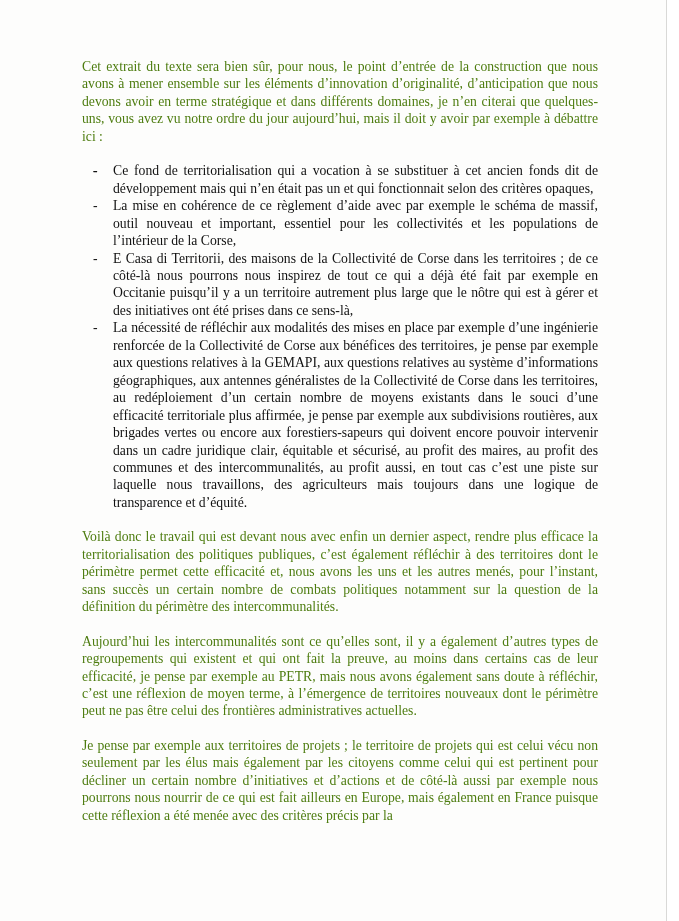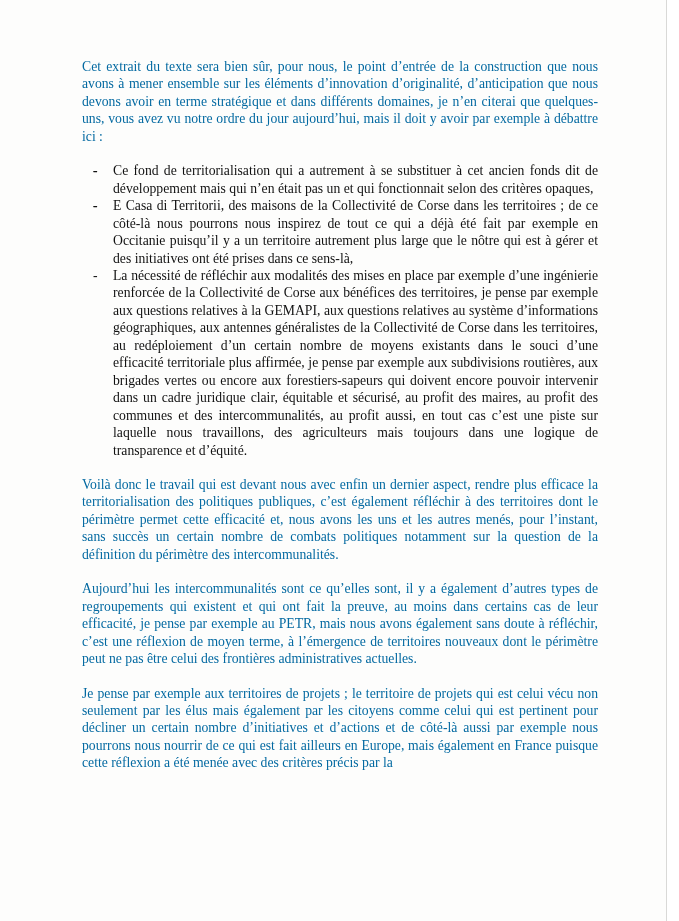--- a/index.html
+++ b/index.html
@@ -35,21 +35,21 @@
   .content {
     position: absolute;
     left: 82px;
     top: 58px;
     width: 516px;
   }
   p.para {
     font-family: "Liberation Serif", "DejaVu Serif", serif;
     font-size: 13.7px;
     line-height: 17.45px;
-    color: #0369a1;
+    color: #4d7c0f;
     text-align: justify;
     text-justify: inter-word;
     margin: 0 0 17px 0;
     hyphens: none;
     -webkit-hyphens: none;
   }
   p.para:last-child {
     margin-bottom: 0;
   }
   ul.bullet-list {
@@ -91,24 +91,25 @@
   <div class="content">
 
     <p class="para">Cet extrait du texte sera bien sûr, pour nous, le point d’entrée de la construction que nous avons à mener ensemble sur les éléments d’innovation d’originalité, d’anticipation que nous devons avoir en terme stratégique et dans différents domaines, je n’en citerai que quelques-uns, vous avez vu notre ordre du jour aujourd’hui, mais il doit y avoir par exemple à débattre ici :</p>
 
     <ul class="bullet-list">
       <li>
         <span class="dash">-</span>
       </li>
       <li>
         <span class="dash">-</span>
-        <span>Ce fond de territorialisation qui a autrement à se substituer à cet ancien fonds dit de développement mais qui n’en était pas un et qui fonctionnait selon des critères opaques,</span>
+        <span>Ce fond de territorialisation qui a vocation à se substituer à cet ancien fonds dit de développement mais qui n’en était pas un et qui fonctionnait selon des critères opaques,</span>
       </li>
       <li>
         <span class="dash">-</span>
+        <span>La mise en cohérence de ce règlement d’aide avec par exemple le schéma de massif, outil nouveau et important, essentiel pour les collectivités et les populations de l’intérieur de la Corse,</span>
       </li>
       <li>
         <span class="dash">-</span>
         <span>E Casa di Territorii, des maisons de la Collectivité de Corse dans les territoires ; de ce côté-là nous pourrons nous inspirez de tout ce qui a déjà été fait par exemple en Occitanie puisqu’il y a un territoire autrement plus large que le nôtre qui est à gérer et des initiatives ont été prises dans ce sens-là,</span>
       </li>
       <li>
         <span class="dash">-</span>
         <span>La nécessité de réfléchir aux modalités des mises en place par exemple d’une ingénierie renforcée de la Collectivité de Corse aux bénéfices des territoires, je pense par exemple aux questions relatives à la GEMAPI, aux questions relatives au système d’informations géographiques, aux antennes généralistes de la Collectivité de Corse dans les territoires, au redéploiement d’un certain nombre de moyens existants dans le souci d’une efficacité territoriale plus affirmée, je pense par exemple aux subdivisions routières, aux brigades vertes ou encore aux forestiers-sapeurs qui doivent encore pouvoir intervenir dans un cadre juridique clair, équitable et sécurisé, au profit des maires, au profit des communes et des intercommunalités, au profit aussi, en tout cas c’est une piste sur laquelle nous travaillons, des agriculteurs mais toujours dans une logique de transparence et d’équité.</span>
       </li>
     </ul>

